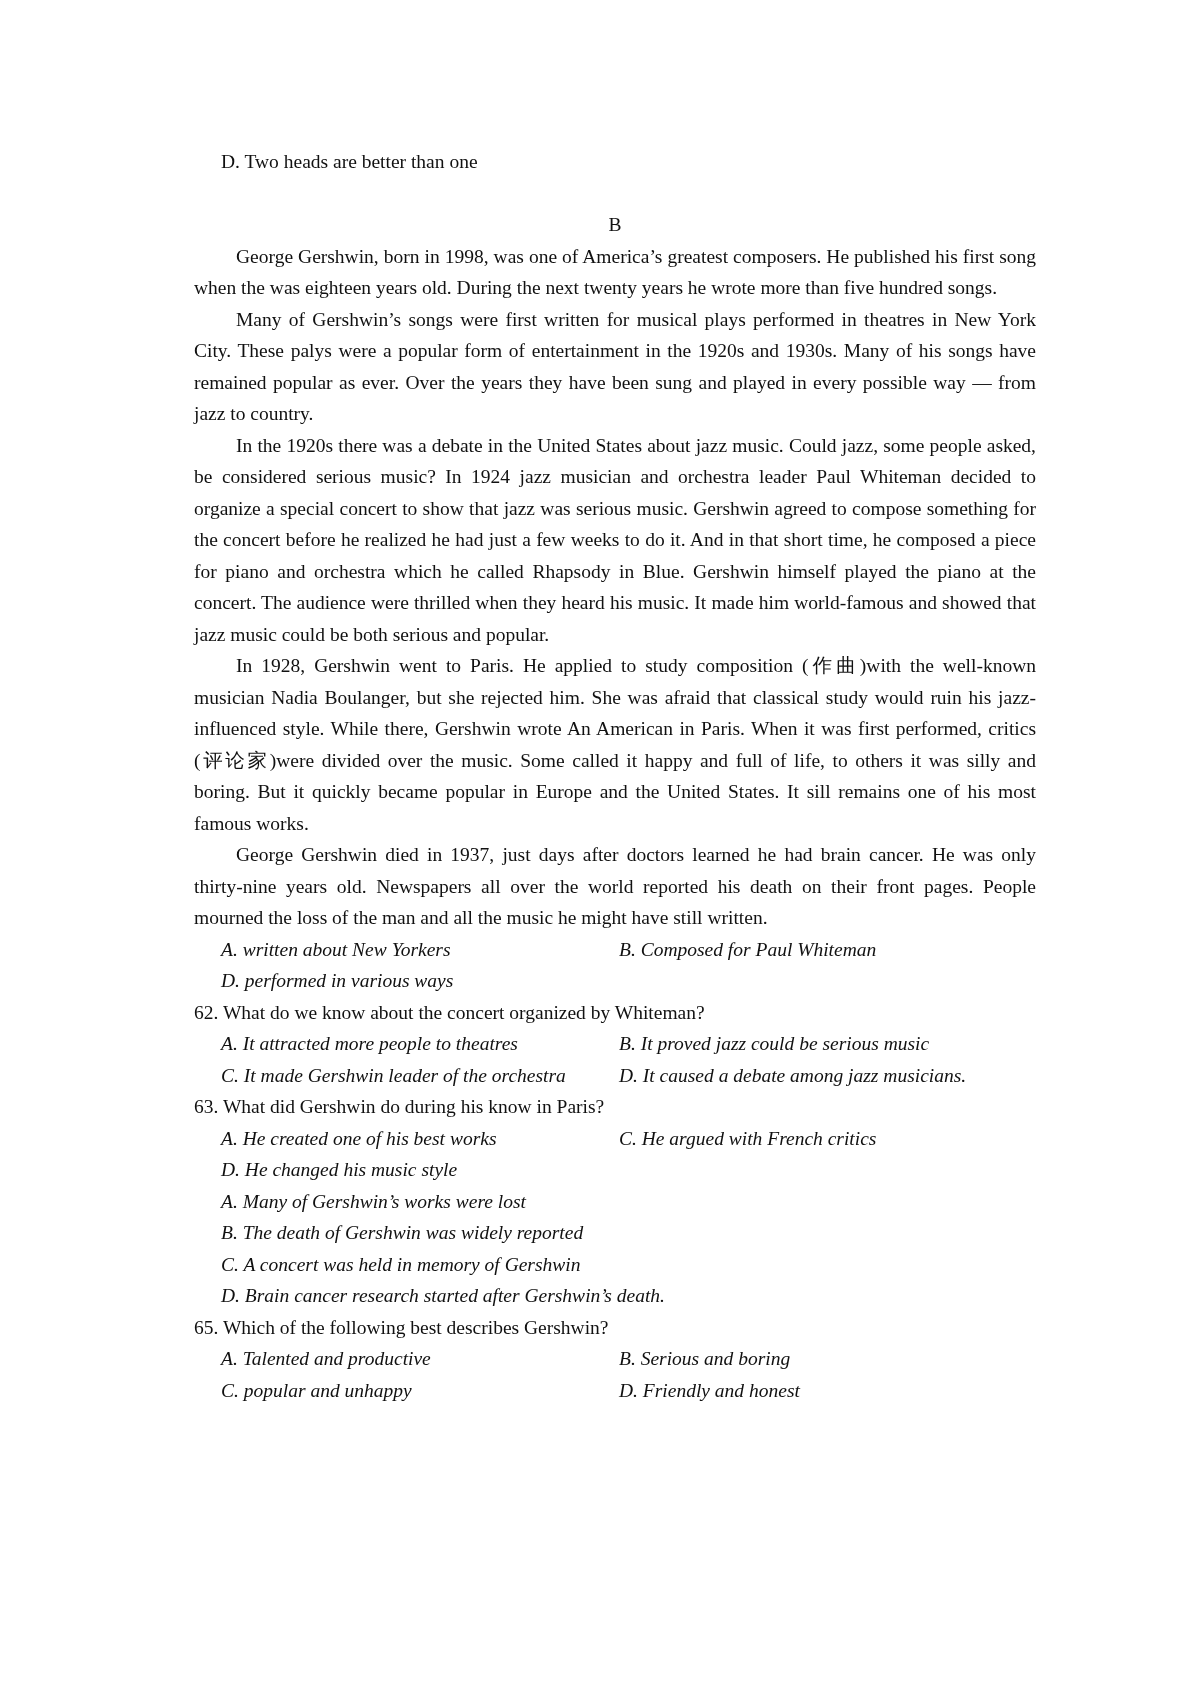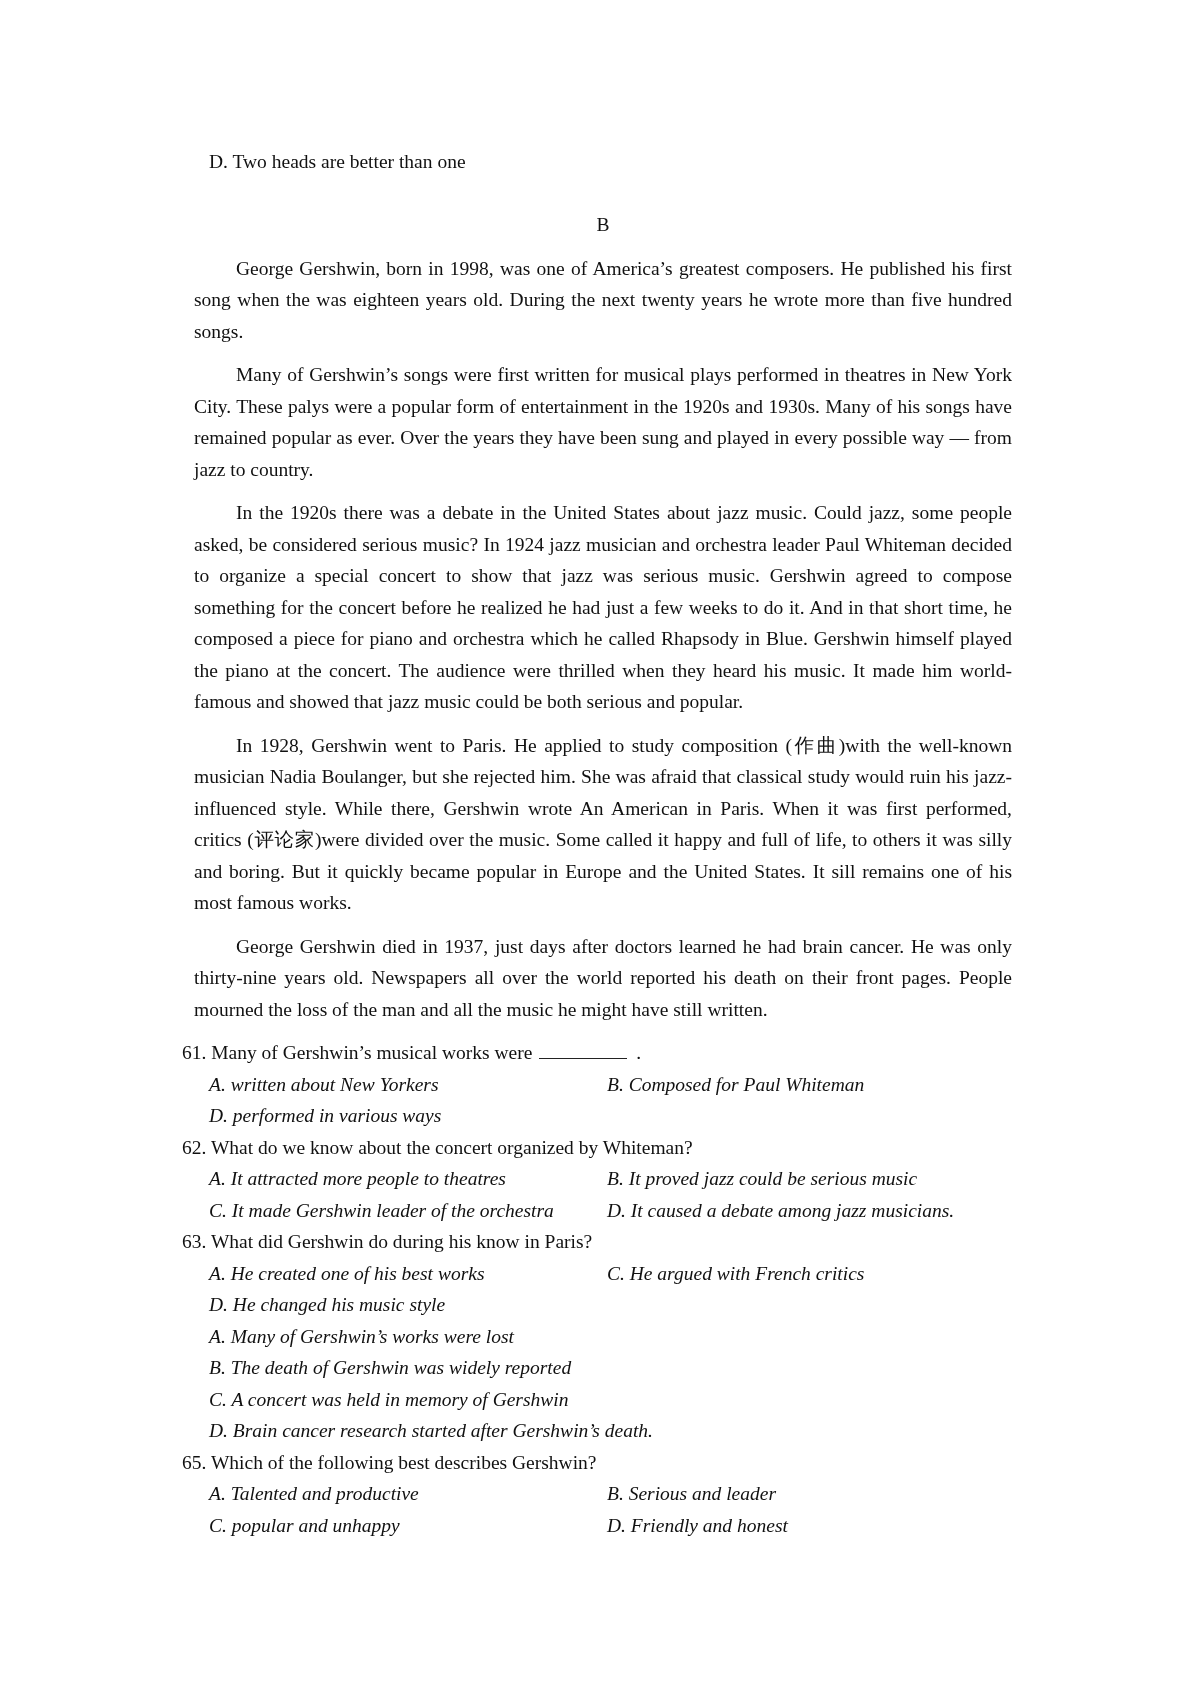--- a/index.html
+++ b/index.html
@@ -11,41 +11,41 @@
       width: 1200px;
       height: 1698px;
       position: relative;
       font-family: "Liberation Serif", "DejaVu Serif", serif;
       font-size: 19.5px;
       color: #111111;
       overflow: hidden;
     }
     .page {
       position: absolute;
-      left: 182px;
+      left: 194px;
       top: 146px;
       width: 842px;
     }
     .line {
       line-height: 31.5px;
       height: 31.5px;
       white-space: nowrap;
     }
     .prev-option {
       padding-left: 27px;
     }
     .section-title {
       text-align: center;
       margin-top: 31.5px;
     }
     .para {
       text-align: justify;
       text-indent: 42px;
       line-height: 31.5px;
-      margin: 12px;
+      margin: 0;
     }
     .question {
       line-height: 31.5px;
       white-space: nowrap;
     }
     .options-grid {
       display: grid;
       grid-template-columns: 398px auto;
       padding-left: 27px;
     }
@@ -77,26 +77,20 @@
 
   <div>
     <p class="para">George Gershwin, born in 1998, was one of America’s greatest composers. He published his first song when the was eighteen years old. During the next twenty years he wrote more than five hundred songs.</p>
     <p class="para">Many of Gershwin’s songs were first written for musical plays performed in theatres in New York City. These palys were a popular form of entertainment in the 1920s and 1930s. Many of his songs have remained popular as ever. Over the years they have been sung and played in every possible way — from jazz to country.</p>
     <p class="para">In the 1920s there was a debate in the United States about jazz music. Could jazz, some people asked, be considered serious music? In 1924 jazz musician and orchestra leader Paul Whiteman decided to organize a special concert to show that jazz was serious music. Gershwin agreed to compose something for the concert before he realized he had just a few weeks to do it. And in that short time, he composed a piece for piano and orchestra which he called Rhapsody in Blue. Gershwin himself played the piano at the concert. The audience were thrilled when they heard his music. It made him world-famous and showed that jazz music could be both serious and popular.</p>
     <p class="para">In 1928, Gershwin went to Paris. He applied to study composition (作曲)with the well-known musician Nadia Boulanger, but she rejected him. She was afraid that classical study would ruin his jazz-influenced style. While there, Gershwin wrote An American in Paris. When it was first performed, critics (评论家)were divided over the music. Some called it happy and full of life, to others it was silly and boring. But it quickly became popular in Europe and the United States. It sill remains one of his most famous works.</p>
     <p class="para">George Gershwin died in 1937, just days after doctors learned he had brain cancer. He was only thirty-nine years old. Newspapers all over the world reported his death on their front pages. People mourned the loss of the man and all the music he might have still written.</p>
   </div>
 
   <div>
-    <div class="question">
-      <span>61.</span>
-      <span>Many of Gershwin’s musical works were</span>
-      <span class="blank"></span>
-      <span>.</span>
-    </div>
     <div class="options-grid">
       <div class="option">A. written about New Yorkers</div>
       <div class="option">B. Composed for Paul Whiteman</div>
       <div class="option">D. performed in various ways</div>
     </div>
   </div>
 
   <div>
     <div class="question">
       <span>62.</span>
@@ -131,19 +125,19 @@
     </div>
   </div>
 
   <div>
     <div class="question">
       <span>65.</span>
       <span>Which of the following best describes Gershwin?</span>
     </div>
     <div class="options-grid">
       <div class="option">A. Talented and productive</div>
-      <div class="option">B. Serious and leader</div>
+      <div class="option">B. Serious and boring</div>
       <div class="option">C. popular and unhappy</div>
       <div class="option">D. Friendly and honest</div>
     </div>
   </div>
 
 </div>
 
 </body></html>

